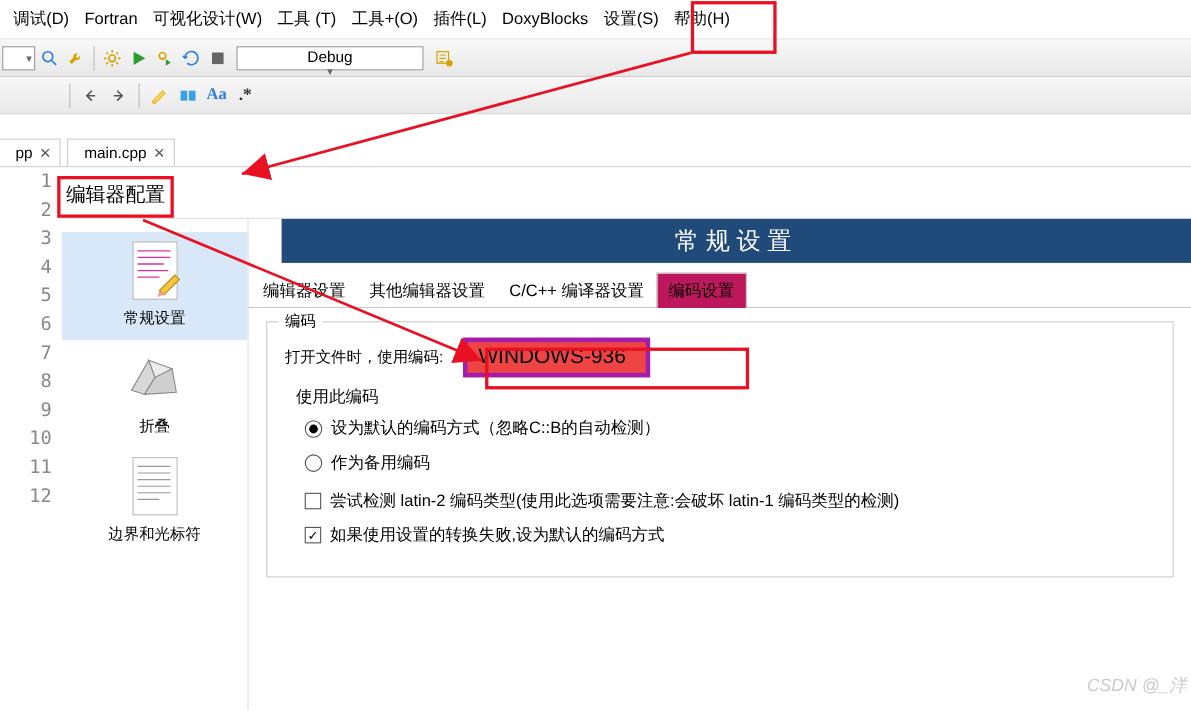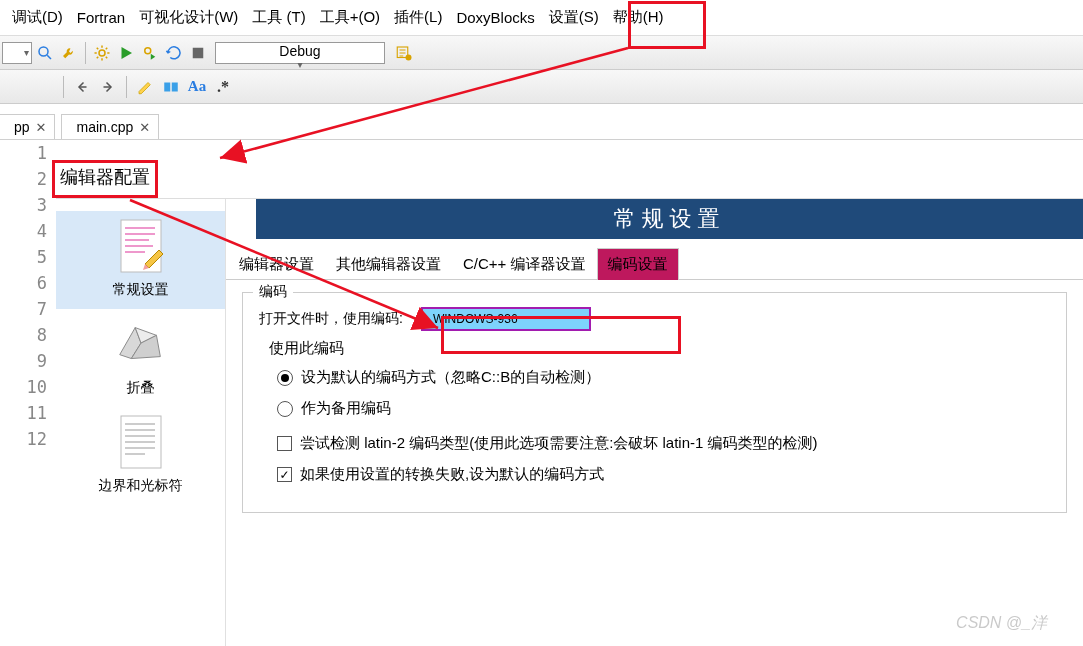--- a/index.html
+++ b/index.html
@@ -11,21 +11,21 @@
     .toolbar1 { display: flex; align-items: center; height: 34px; background: linear-gradient(#f8f8f8,#e8e8e8); border-bottom: 1px solid #ccc; padding: 0 2px; gap: 2px; }
     .toolbar2 { display: flex; align-items: center; height: 34px; background: linear-gradient(#f8f8f8,#e8e8e8); border-bottom: 1px solid #ccc; padding: 0 2px; gap: 4px; padding-left: 60px; font-family: Liberation Serif, serif; }
     .tb-sep { width: 1px; height: 22px; background: #bbb; margin: 0 3px; }
     .tb-icon { width: 22px; height: 22px; display: flex; align-items: center; justify-content: center; cursor: pointer; }
     .tb-icon svg { width: 18px; height: 18px; }
     
     .dropdown-empty { width: 30px; height: 22px; border: 1px solid #999; background: #fff; display: flex; align-items: center; justify-content: flex-end; padding-right: 2px; }
     .dropdown-debug { width: 170px; height: 22px; border: 1px solid #999; background: #fff; display: flex; align-items: center; justify-content: space-between; padding: 0 4px; margin-left: 4px; flex-direction: column; }
     .chev { font-size: 10px; color: #666; }
     
-    .tab-area { height: 36px; display: flex; align-items: flex-end; background: #fff; border-bottom: 1px solid #d0d0d0; }
+    .tab-area { height: 48px; display: flex; align-items: flex-end; background: #fff; border-bottom: 1px solid #d0d0d0; }
     .file-tab { display: flex; align-items: center; border: 1px solid #ccc; border-bottom: none; padding: 4px 8px 4px 14px; font-size: 14px; background: #fff; position: relative; }
     .file-tab .close-x { margin-left: 6px; color: #555; font-size: 13px; }
     .file-tab.first { margin-left: 0; border-left: none; }
     .gutter-and-config { display: flex; }
     .gutter { width: 55px; display: flex; flex-direction: column; align-items: flex-end; padding-right: 8px; font-family: Consolas, monospace; font-size: 17px; color: #888; }
     .gutter div { height: 26px; line-height: 26px; }
     
     .config-title-wrap { position: absolute; left: 56px; top: 165px; }
     .config-title { font-size: 18px; padding: 2px 4px; }
     
@@ -40,30 +40,30 @@
     .side-label { font-size: 14px; }
     
     .main-panel { flex: 1; padding-top: 48px; }
     .sub-tabs { display: flex; border-bottom: 1px solid #ccc; padding-left: 2px; }
     .sub-tab { padding: 6px 10px; border: 1px solid transparent; border-bottom: none; font-size: 15px; cursor: pointer; position: relative; bottom: -1px; }
     .sub-tab.active { border-color: #ccc; background: #be185d; }
     
     .fieldset { margin: 12px 16px 0 16px; border: 1px solid #ccc; padding: 14px 16px 16px; position: relative; }
     .fieldset-legend { position: absolute; top: -10px; left: 10px; background: #fff; padding: 0 6px; font-size: 14px; }
     .row1 { display: flex; align-items: center; gap: 18px; margin-bottom: 8px; }
-    .encoding-box { border: 2px solid #a21caf; background: #7dd3fc; padding: 3px 10px; font-size: 12px; min-width: 170px; }
+    .encoding-box { border: 4px solid #a21caf; background: #ef4444; padding: 3px 10px; font-size: 19px; min-width: 170px; }
     .sub-label { margin-left: 10px; margin-bottom: 10px; font-size: 15px; }
     .radio-row, .check-row { display: flex; align-items: center; gap: 8px; margin-left: 18px; margin-bottom: 12px; font-size: 15px; }
     .radio { width: 16px; height: 16px; border: 1.5px solid #555; border-radius: 50%; display: flex; align-items: center; justify-content: center; }
     .radio.checked::after { content: ''; width: 8px; height: 8px; background: #000; border-radius: 50%; }
     .checkbox { width: 15px; height: 15px; border: 1.5px solid #555; display: flex; align-items: center; justify-content: center; font-size: 12px; color: #000; }
     
     .red-box { position: absolute; border: 3px solid #e81123; pointer-events: none; z-index: 50; }
     .arrow-svg { position: absolute; z-index: 49; pointer-events: none; }
-    .watermark { position: absolute; right: 36px; bottom: 12px; color: rgba(120,120,120,0.4); font-size: 16px; font-style: italic; }
+    .watermark { position: absolute; right: 4px; bottom: 12px; color: rgba(120,120,120,0.4); font-size: 16px; font-style: italic; }
     
     .origami-svg { width: 58px; height: 58px; }
     .doc-icon-svg { width: 52px; height: 62px; }
   </style>
 </head>
 <body>
 
 <div class="menubar">
   <span class="menu-item">调试(D)</span>
   <span class="menu-item">Fortran</span>

